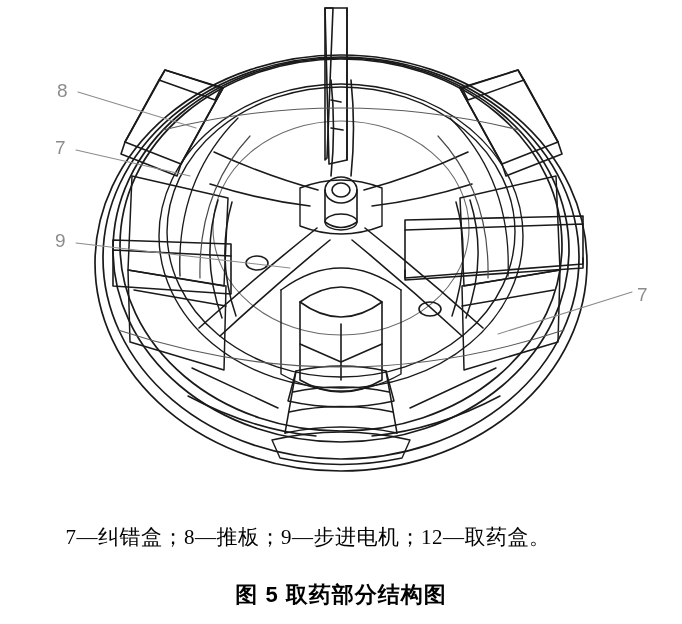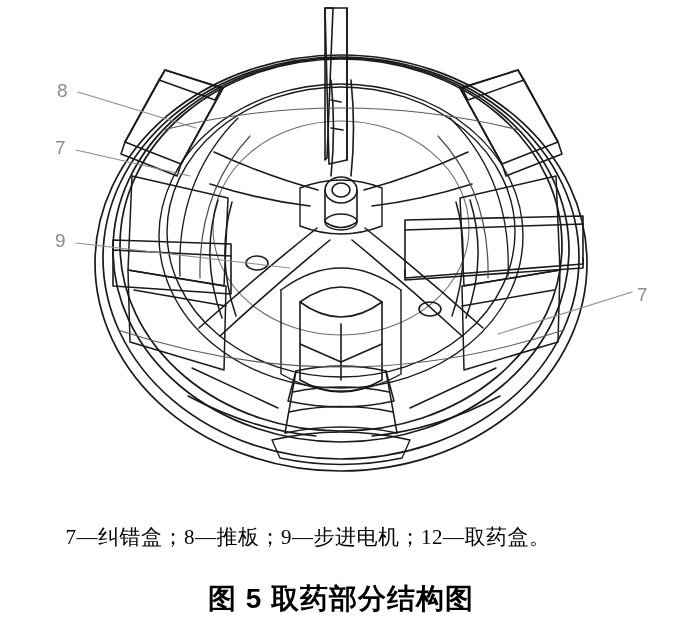--- a/index.html
+++ b/index.html
@@ -67,21 +67,21 @@
     white-space: nowrap;
   }
   #figure-title {
     position: absolute;
     left: 0;
     top: 80px;
     width: 682px;
     text-align: center;
     font-family: "Liberation Sans", sans-serif;
     font-weight: bold;
-    font-size: 28px;
+    font-size: 22px;
     letter-spacing: 1px;
     color: #000000;
     white-space: nowrap;
   }
 </style>
 </head>
 <body>
 
 <div id="page">
 

